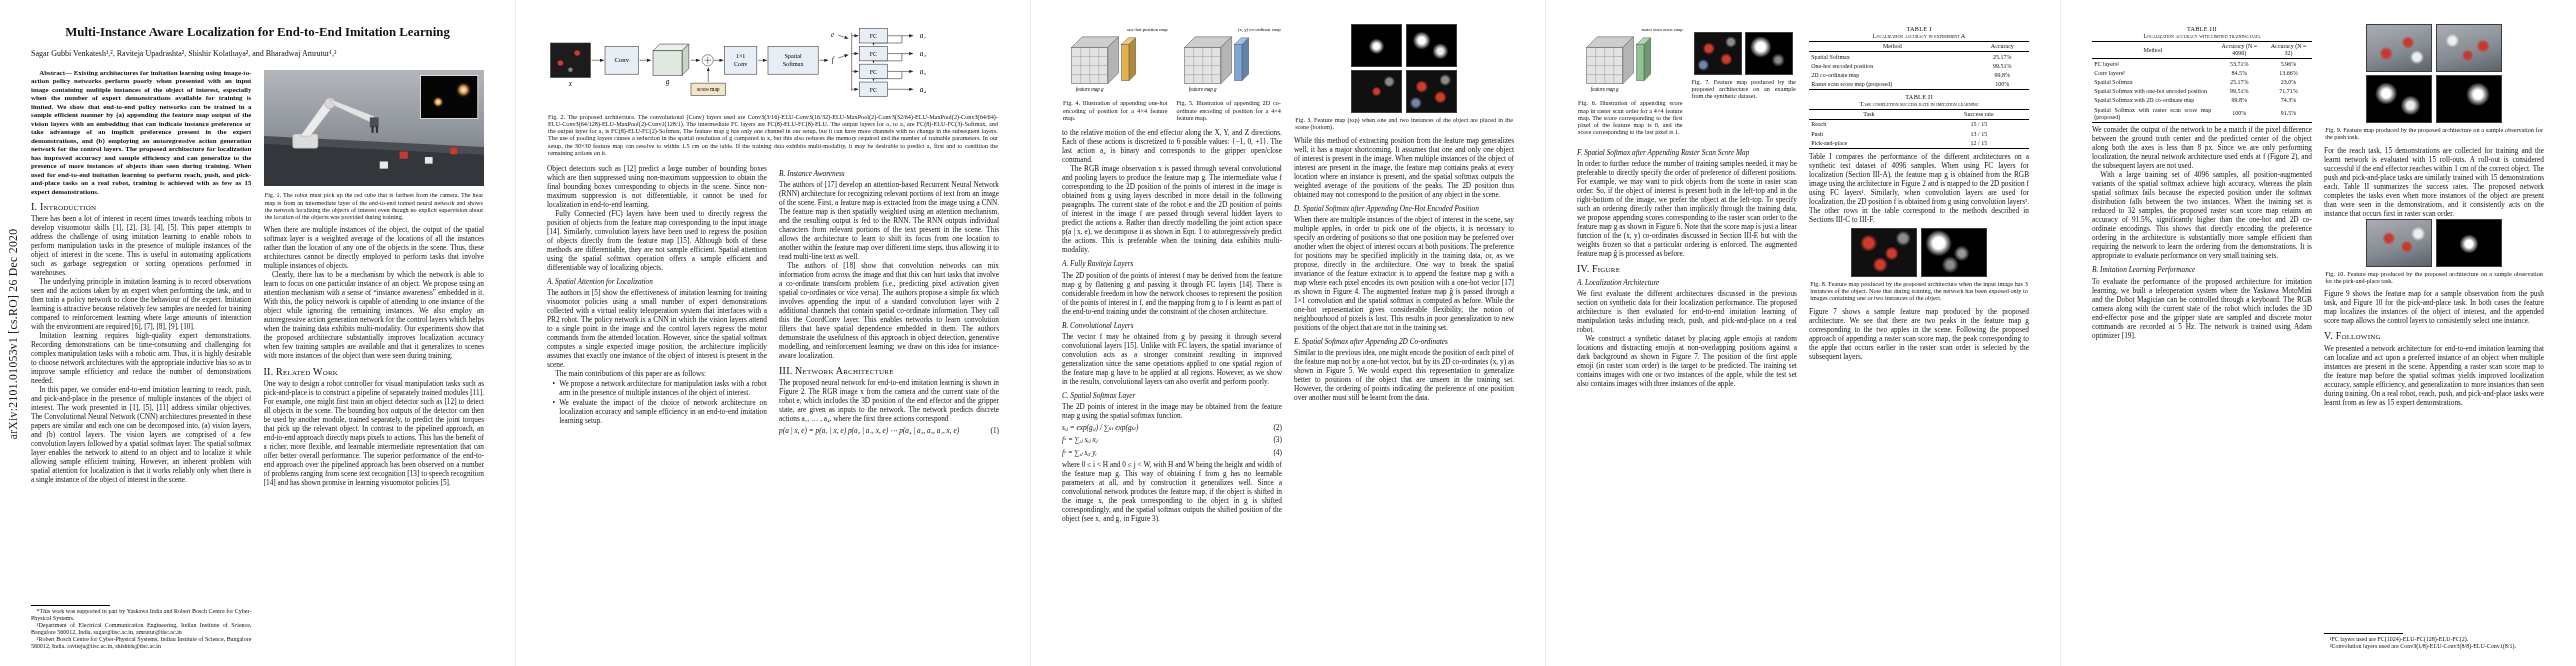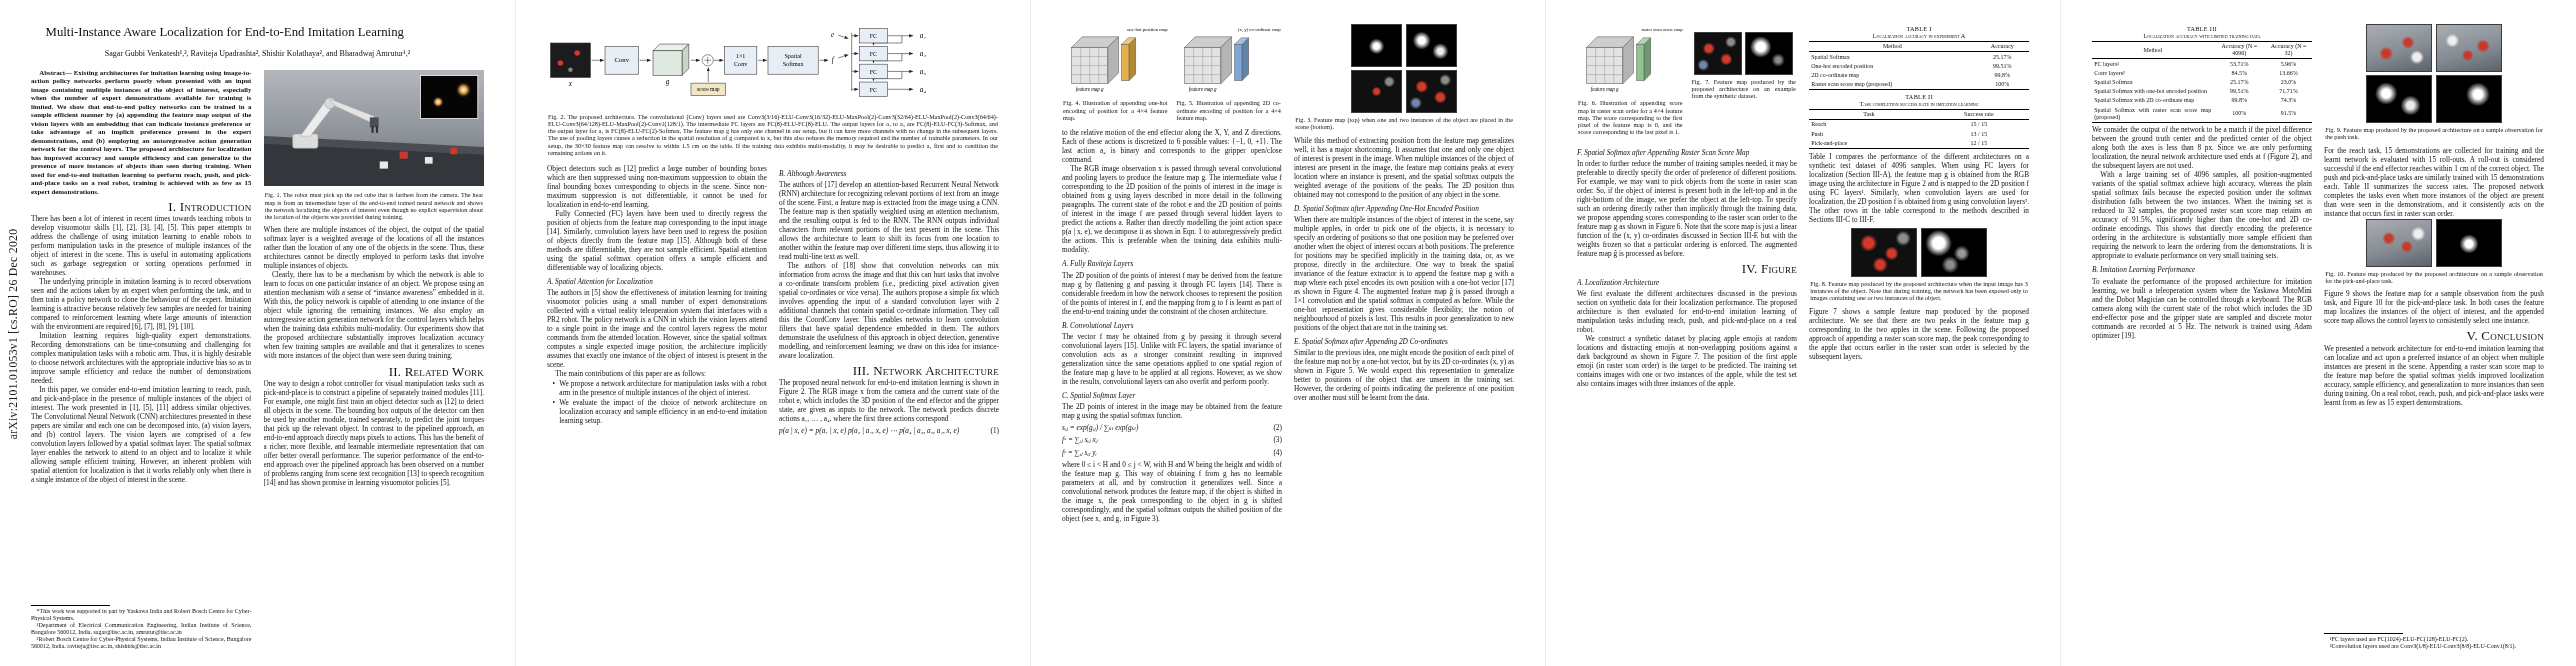--- a/index.html
+++ b/index.html
@@ -8,32 +8,32 @@
             font-family:"Liberation Serif","DejaVu Serif",serif; color:#111; }
   .page { width:515px; height:667px; padding:23px 31px 16.7px; position:relative; overflow:hidden;
           display:flex; flex-direction:column; background:#fff; }
   .page + .page { border-left:0.6px solid #ededed; }
 
   
   .arxiv-wrap { position:absolute; left:0; top:0; width:25.6px; height:667px; }
   .arxiv-text { position:absolute; left:50%; top:50%; transform:translate(-50%,-50%) rotate(-90deg);
                 white-space:nowrap; font-size:11.7px; letter-spacing:0.3px; color:#1a1a1a; }
 
-  .title { font-size:12.8px; font-weight:normal; text-align:left; line-height:15.6px; margin:2.2px 14.5px 7.8px; }
-  .authors { font-size:8px; text-align:center; margin-bottom:11px; }
+  .title { font-size:12.8px; font-weight:bold; text-align:center; line-height:15.6px; margin:2.2px 14.5px 7.8px; }
+  .authors { font-size:8px; margin-bottom:11px; }
 
   .cols { display:flex; gap:12.2px; flex:1; min-height:0; }
   .col { width:221px; display:flex; flex-direction:column; text-align:justify;
          font-size:7.3px; line-height:9px; }
   .colbody { flex:1 1 auto; min-height:0; overflow:hidden; }
 
   .para { text-indent:8.3px; }
   .noind { text-indent:0; }
   .abstract { font-weight:bold; font-size:6.9px; line-height:8.5px; text-indent:8.3px; margin-bottom:5px; }
-  .sec { font-size:13px; text-align:right; font-variant:small-caps; font-weight:normal;
+  .sec { font-size:10px; text-align:left; font-variant:small-caps; font-weight:normal;
          margin:6.1px 0 3.3px; letter-spacing:0.2px; }
   .subsec { font-style:italic; font-weight:normal; font-size:7.3px; margin:5px 0 2.2px; }
 
   .fig { margin:1.1px 0 2.2px; }
   .caption { font-size:6.2px; line-height:7.3px; text-align:justify; margin:2.8px 1.1px 5px; }
   .figrow { display:flex; gap:6.7px; align-items:flex-start; }
   .halffig { flex:1; min-width:0; }
   .panelrow { display:flex; gap:3.3px; justify-content:center; }
   .panelgrid { display:flex; flex-direction:column; gap:3.3px; align-items:center; }
 
@@ -265,21 +265,21 @@
           <p class="para noind">The authors in [5] show the effectiveness of imitation learning for training visuomotor policies using a small number of expert demonstrations collected with a virtual reality teleoperation system that interfaces with a PR2 robot. The policy network is a CNN in which the vision layers attend to a single point in the image and the control layers regress the motor commands from the attended location. However, since the spatial softmax computes a single expected image position, the architecture implicitly assumes that exactly one instance of the object of interest is present in the scene.</p>
           <p class="para">The main contributions of this paper are as follows:</p>
           <ul class="bullets">
               <li>We propose a network architecture for manipulation tasks with a robot arm in the presence of multiple instances of the object of interest.</li>
               <li>We evaluate the impact of the choice of network architecture on localization accuracy and sample efficiency in an end-to-end imitation learning setup.</li>
             </ul>
         </div>
       </div>
       <div class="col">
         <div class="colbody">
-          <h4 class="subsec">B. Although Awareness</h4>
+          <h4 class="subsec">B. Instance Awareness</h4>
           <p class="para noind">The authors of [17] develop an attention-based Recurrent Neural Network (RNN) architecture for recognizing relevant portions of text from an image of the scene. First, a feature map is extracted from the image using a CNN. The feature map is then spatially weighted using an attention mechanism, and the resulting output is fed to the RNN. The RNN outputs individual characters from relevant portions of the text present in the scene. This allows the architecture to learn to shift its focus from one location to another within the feature map over different time steps, thus allowing it to read multi-line text as well.</p>
           <p class="para">The authors of [18] show that convolution networks can mix information from across the image and that this can hurt tasks that involve a co-ordinate transform problem (i.e., predicting pixel activation given spatial co-ordinates or vice versa). The authors propose a simple fix which involves appending the input of a standard convolution layer with 2 additional channels that contain spatial co-ordinate information. They call this the CoordConv layer. This enables networks to learn convolution filters that have spatial dependence embedded in them. The authors demonstrate the usefulness of this approach in object detection, generative modelling, and reinforcement learning; we draw on this idea for instance-aware localization.</p>
           <h3 class="sec">III. Network Architecture</h3>
           <p class="para noind">The proposed neural network for end-to-end imitation learning is shown in Figure 2. The RGB image x from the camera and the current state of the robot e, which includes the 3D position of the end effector and the gripper state, are given as inputs to the network. The network predicts discrete actions a₁, … , a₄, where the first three actions correspond</p>
           <div class="eq">
             <span class="eqbody">p(a | x, e) = p(a₁ | x, e) p(a₂ | a₁, x, e) ⋯ p(a₄ | a₃, a₂, a₁, x, e)</span>
             <span class="eqnum">(1)</span>
           </div>
         </div>
       </div>
@@ -553,21 +553,21 @@
           </div>
           <p class="para noind">For the reach task, 15 demonstrations are collected for training and the learnt network is evaluated with 15 roll-outs. A roll-out is considered successful if the end effector reaches within 1 cm of the correct object. The push and pick-and-place tasks are similarly trained with 15 demonstrations each. Table II summarizes the success rates. The proposed network completes the tasks even when more instances of the object are present than were seen in the demonstrations, and it consistently acts on the instance that occurs first in raster scan order.</p>
           <div class="fig">
             <div class="panelrow">
               <div class="pnl rsc rscC" style="width:66px;height:48px;"></div>
               <div class="pnl fm fm1" style="width:66px;height:48px;"></div>
             </div>
             <p class="caption">Fig. 10.  Feature map produced by the proposed architecture on a sample observation for the pick-and-place task.</p>
           </div>
           <p class="para noind">Figure 9 shows the feature map for a sample observation from the push task, and Figure 10 for the pick-and-place task. In both cases the feature map localizes the instances of the object of interest, and the appended score map allows the control layers to consistently select one instance.</p>
-          <h3 class="sec">V. Conclusion</h3>
+          <h3 class="sec">V. Following</h3>
           <p class="para noind">We presented a network architecture for end-to-end imitation learning that can localize and act upon a preferred instance of an object when multiple instances are present in the scene. Appending a raster scan score map to the feature map before the spatial softmax yields improved localization accuracy, sample efficiency, and generalization to more instances than seen during training. On a real robot, reach, push, and pick-and-place tasks were learnt from as few as 15 expert demonstrations.</p>
         </div>
         <div class="footnotes">
           <div class="fnrule"></div>
           <ul class="fnlist">
               <li>¹FC layers used are FC(1024)-ELU-FC(128)-ELU-FC(2).</li>
               <li>²Convolution layers used are Conv3(1/8)-ELU-Conv3(8/8)-ELU-Conv1(8/1).</li>
             </ul>
         </div>
       </div>

